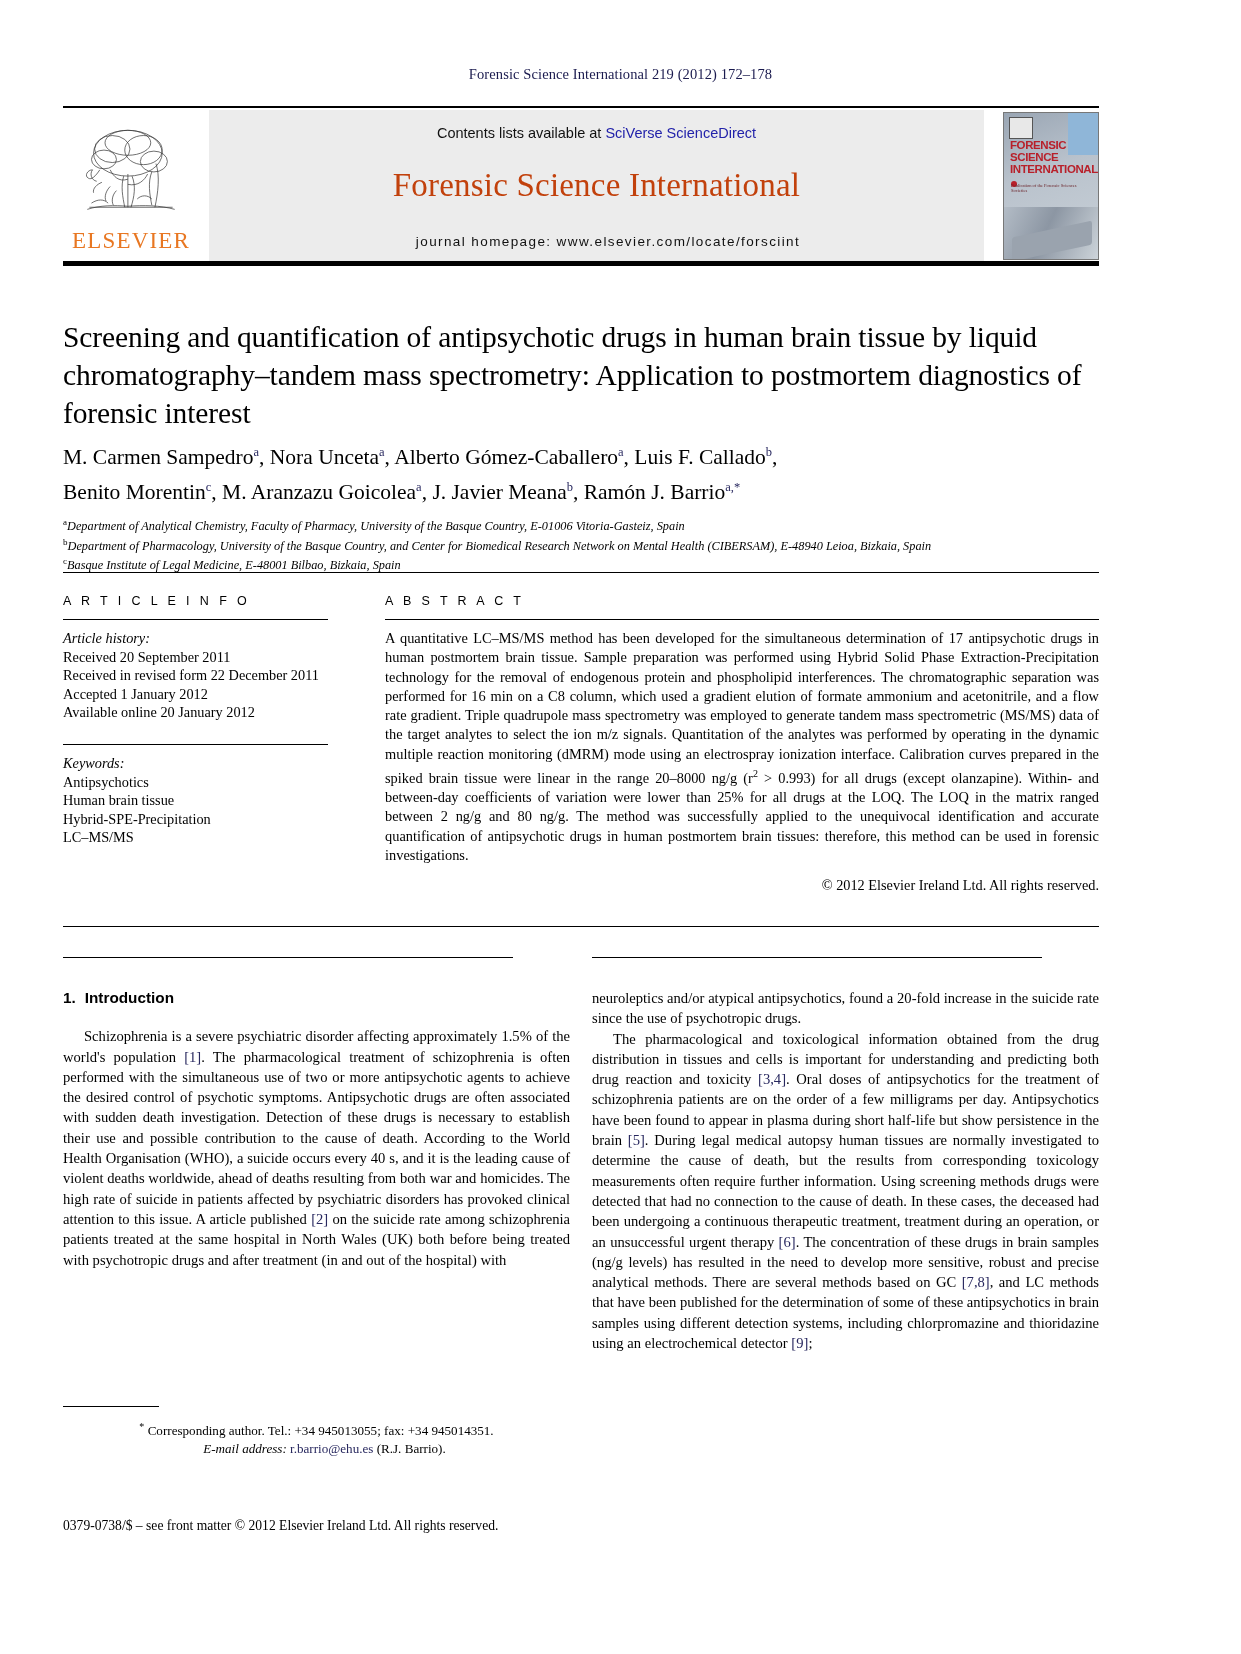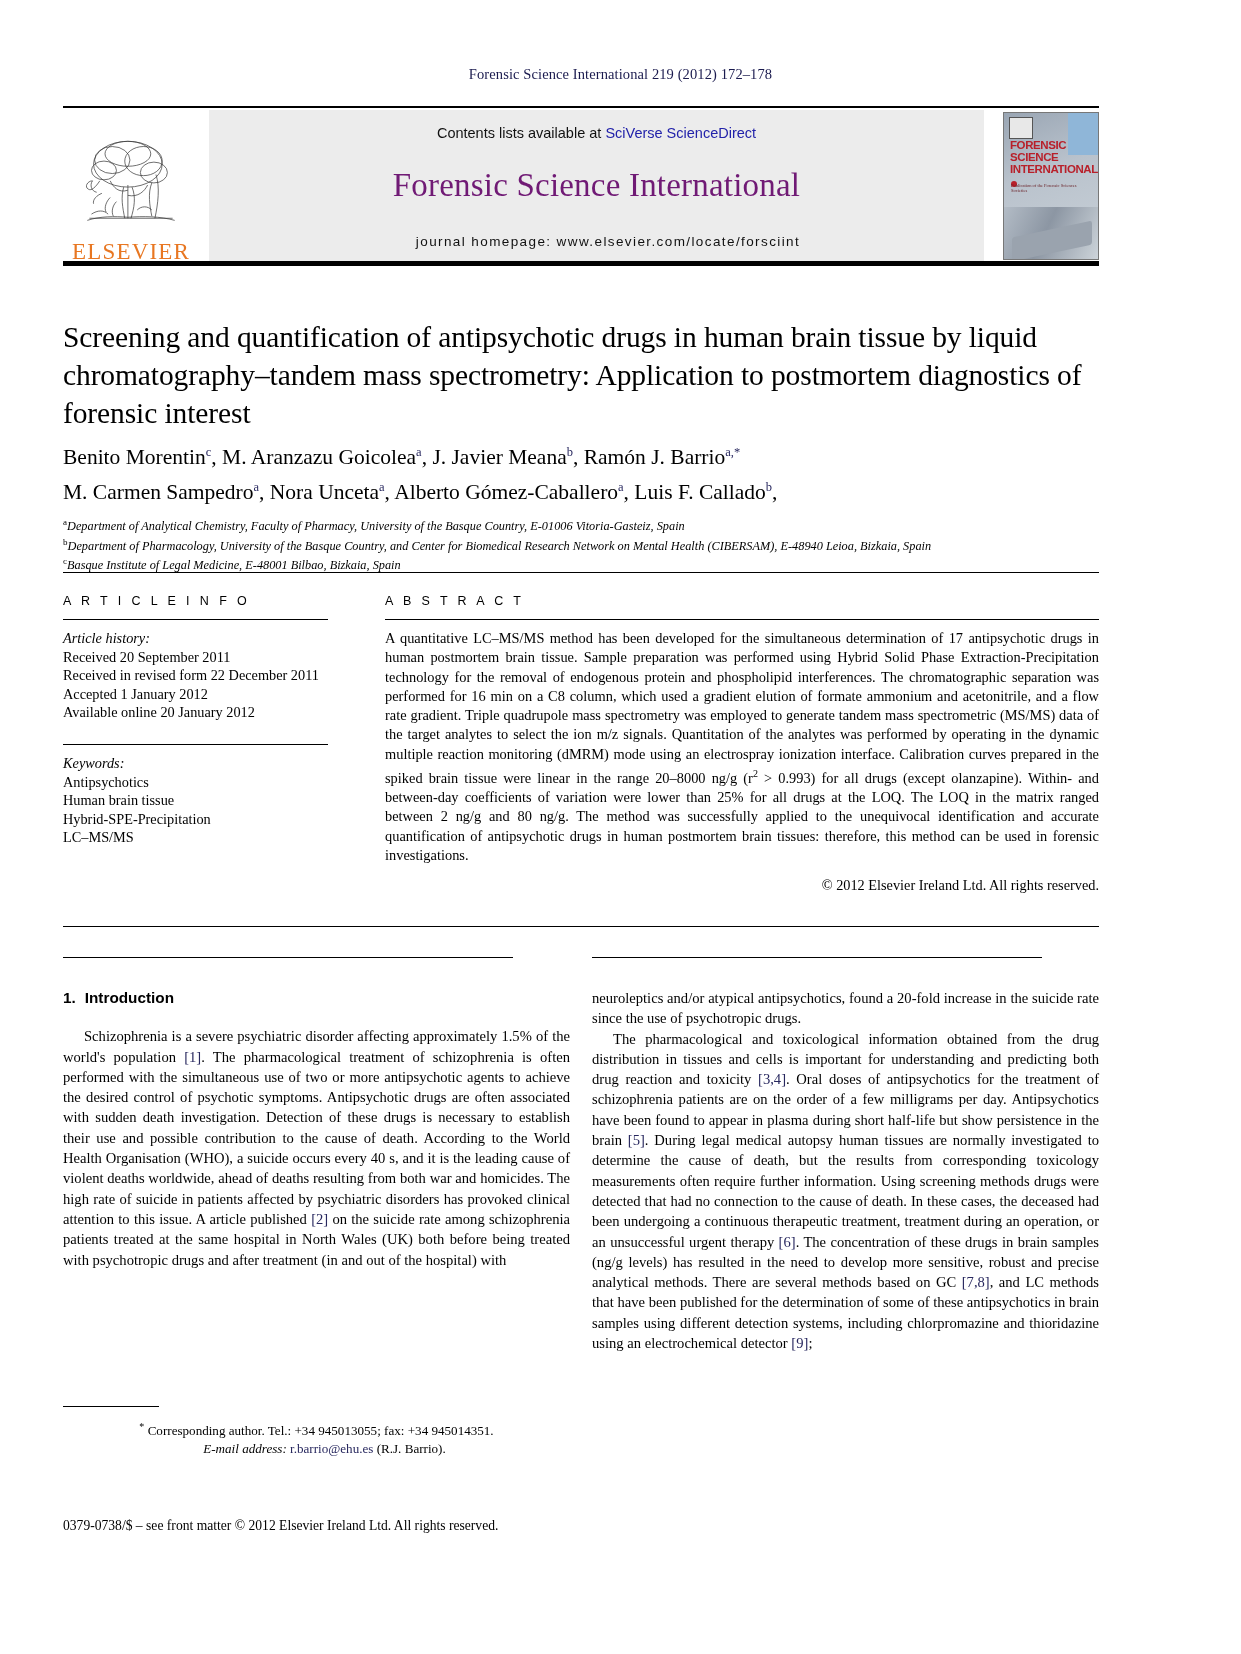--- a/index.html
+++ b/index.html
@@ -56,21 +56,21 @@
     background: #000;
   }
   .masthead-inner {
     position: absolute;
     top: 4px; left: 0;
     width: 100%;
     height: 150px;
   }
   .elsevier-box {
     position: absolute;
-    left: 0; top: 19px;
+    left: 0; top: 8px;
     width: 136px;
     height: 150px;
     text-align: center;
   }
   .elsevier-tree {
     width: 108px;
     height: 104px;
     margin: 4px auto 0;
     display: block;
   }
@@ -96,21 +96,21 @@
     color: #111;
     padding-top: 15px;
   }
   .contents-line a {
     color: #2222aa;
     text-decoration: none;
   }
   .journal-name {
     font-family: "Liberation Serif", serif;
     font-size: 33px;
-    color: #701a75;
+    color: #c2410c;
     margin-top: 26px;
     letter-spacing: 0.2px;
   }
   .homepage-line {
     font-family: "Liberation Sans", sans-serif;
     font-size: 13.5px;
     letter-spacing: 1.4px;
     color: #111;
     margin-top: 30px;
     padding-left: 23px;
@@ -394,24 +394,24 @@
       </div>
 
     </div>
     <div class="masthead-rule-bottom"></div>
   </div>
 
   <div class="title">Screening and quantification of antipsychotic drugs in human brain tissue by liquid chromatography–tandem mass spectrometry: Application to postmortem diagnostics of forensic interest</div>
 
   <div class="authors">
     <div>
-      <span>Benito Morentin</span><sup>c</sup><span>, </span><span>M. Aranzazu Goicolea</span><sup>a</sup><span>, </span><span>J. Javier Meana</span><sup>b</sup><span>, </span><span>Ramón J. Barrio</span><sup>a,*</sup>
+      <span>M. Carmen Sampedro</span><sup>a</sup><span>, </span><span>Nora Unceta</span><sup>a</sup><span>, </span><span>Alberto Gómez-Caballero</span><sup>a</sup><span>, </span><span>Luis F. Callado</span><sup>b</sup><span>,</span>
     </div>
     <div>
-      <span>M. Carmen Sampedro</span><sup>a</sup><span>, </span><span>Nora Unceta</span><sup>a</sup><span>, </span><span>Alberto Gómez-Caballero</span><sup>a</sup><span>, </span><span>Luis F. Callado</span><sup>b</sup><span>,</span>
+      <span>Benito Morentin</span><sup>c</sup><span>, </span><span>M. Aranzazu Goicolea</span><sup>a</sup><span>, </span><span>J. Javier Meana</span><sup>b</sup><span>, </span><span>Ramón J. Barrio</span><sup>a,*</sup>
     </div>
   </div>
 
   <div class="affiliations">
     <div><sup>a</sup><span>Department of Analytical Chemistry, Faculty of Pharmacy, University of the Basque Country, E-01006 Vitoria-Gasteiz, Spain</span></div>
     <div><sup>b</sup><span>Department of Pharmacology, University of the Basque Country, and Center for Biomedical Research Network on Mental Health (CIBERSAM), E-48940 Leioa, Bizkaia, Spain</span></div>
     <div><sup>c</sup><span>Basque Institute of Legal Medicine, E-48001 Bilbao, Bizkaia, Spain</span></div>
   </div>
 
   <div class="band">

